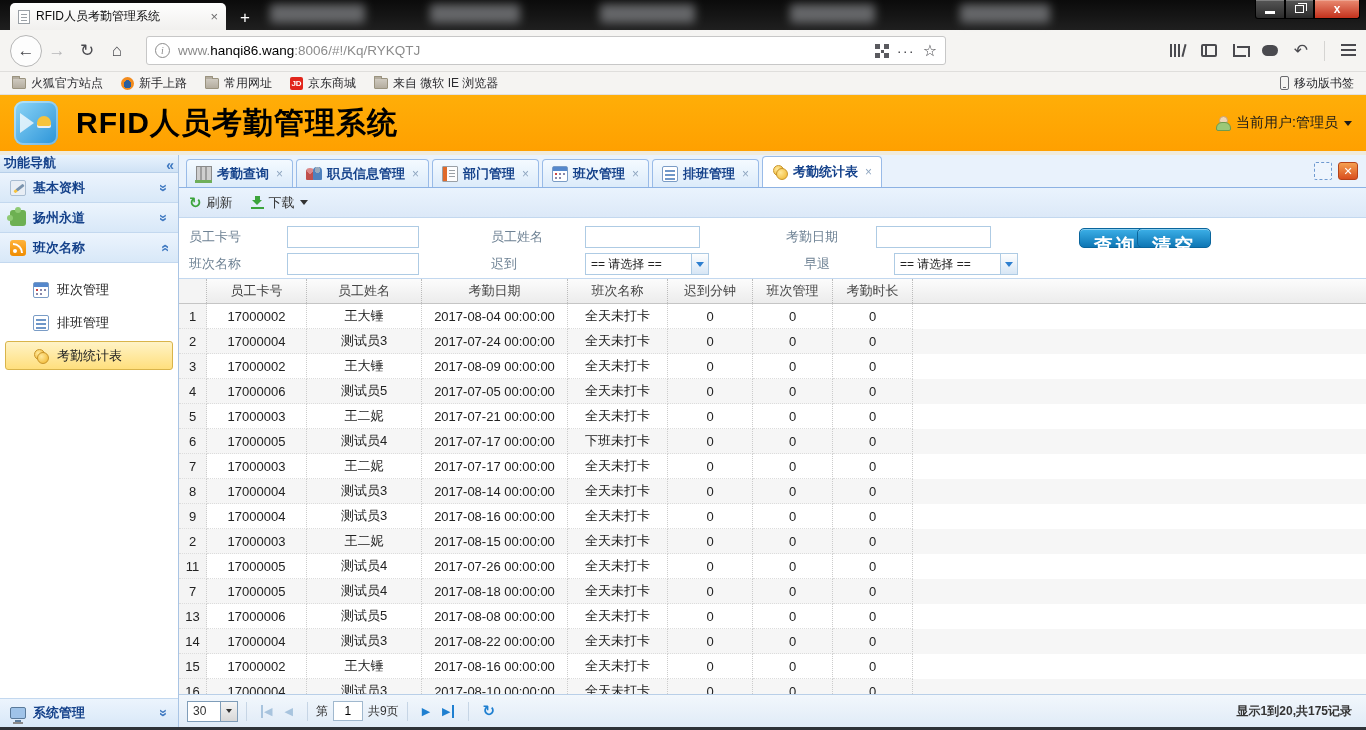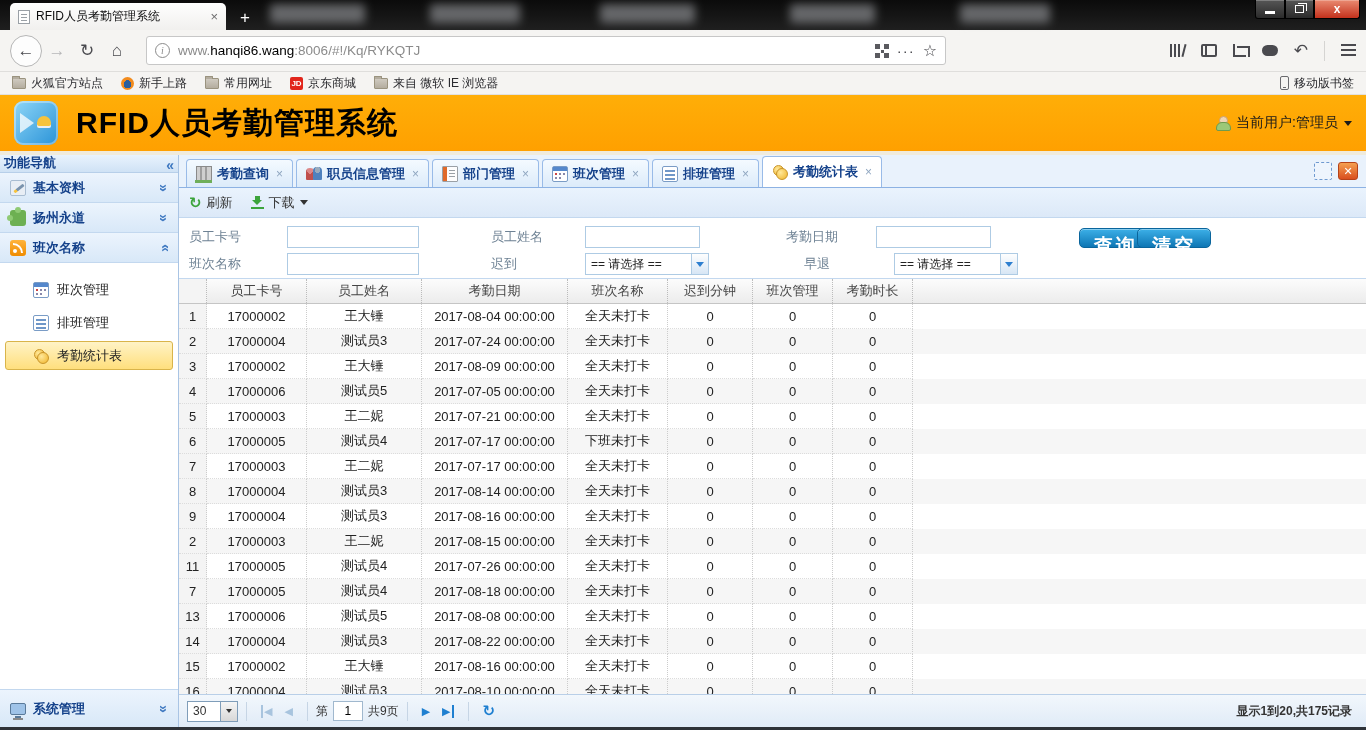--- a/index.html
+++ b/index.html
@@ -131,21 +131,21 @@
 .sb-group { height:30px; background:linear-gradient(#ecf4fd,#d8e8f8);
   border-bottom:1px solid #c3d8ef; display:flex; align-items:center; gap:7px;
   padding:0 10px; font-size:13px; font-weight:bold; color:#15428b; }
 .sb-group .chev { margin-left:auto; }
 .sb-sub { padding:12px 0 6px 0; background:#fff; }
 .sb-item { height:29px; display:flex; align-items:center; gap:8px; padding-left:27px;
   font-size:13px; color:#222; margin:0 5px 4px 5px; border:1px solid transparent; }
 .sb-item.selected { background:linear-gradient(#fff3c6,#ffdf7d); border:1px solid #d9b44a;
   border-radius:3px; }
 .sb-spacer { flex:1; background:#fff; }
-.sb-bottom { height:38px; background:linear-gradient(#ecf4fd,#d8e8f8);
+.sb-bottom { height:29px; background:linear-gradient(#ecf4fd,#d8e8f8);
   border-top:1px solid #c3d8ef; display:flex; align-items:center; gap:7px; padding:0 10px;
   font-size:13px; font-weight:bold; color:#15428b; }
 .sb-bottom .chev { margin-left:auto; }
 
 
 .mi { width:16px; height:16px; flex:none; position:relative; display:inline-block; }
 .mi-puzzle { background:#6db052; border-radius:3px; }
 .mi-puzzle::before { content:""; position:absolute; left:5px; top:-3px; width:6px; height:6px;
   border-radius:50%; background:#8fca74; }
 .mi-puzzle::after { content:""; position:absolute; left:-3px; top:5px; width:6px; height:6px;

